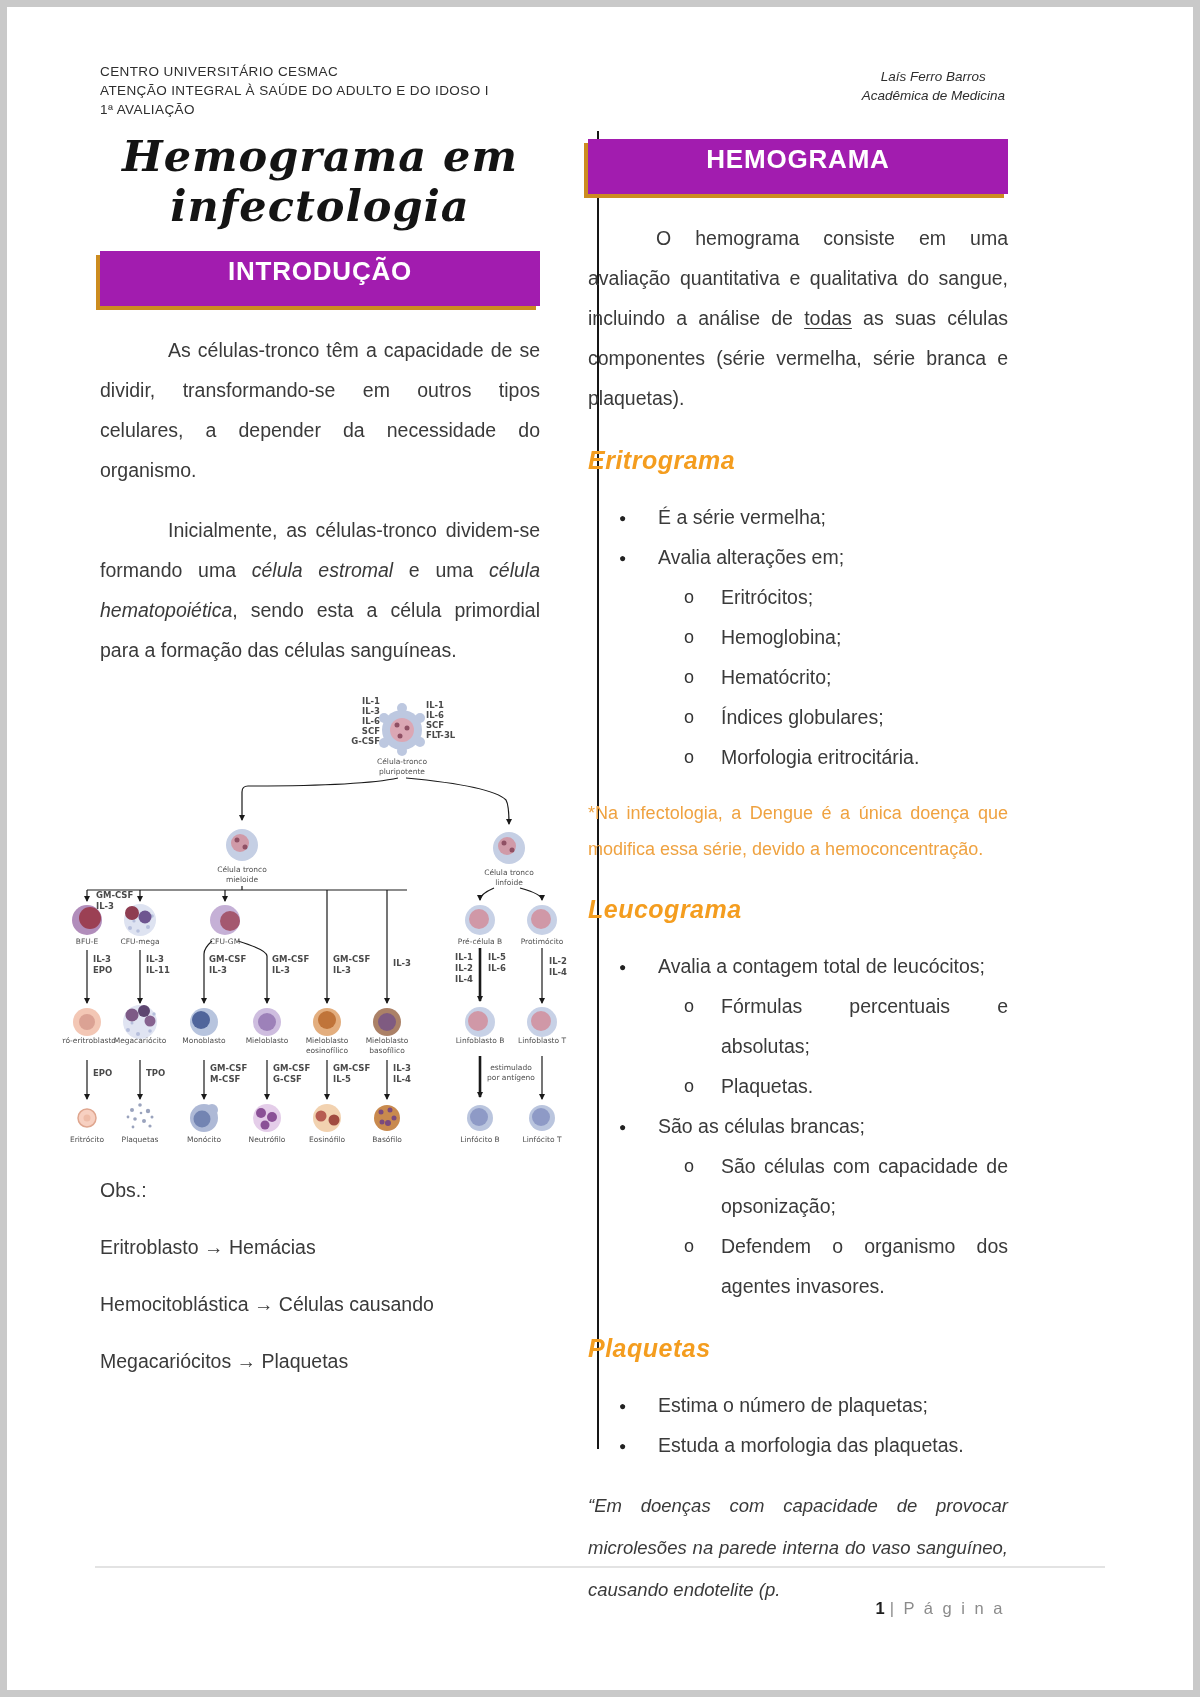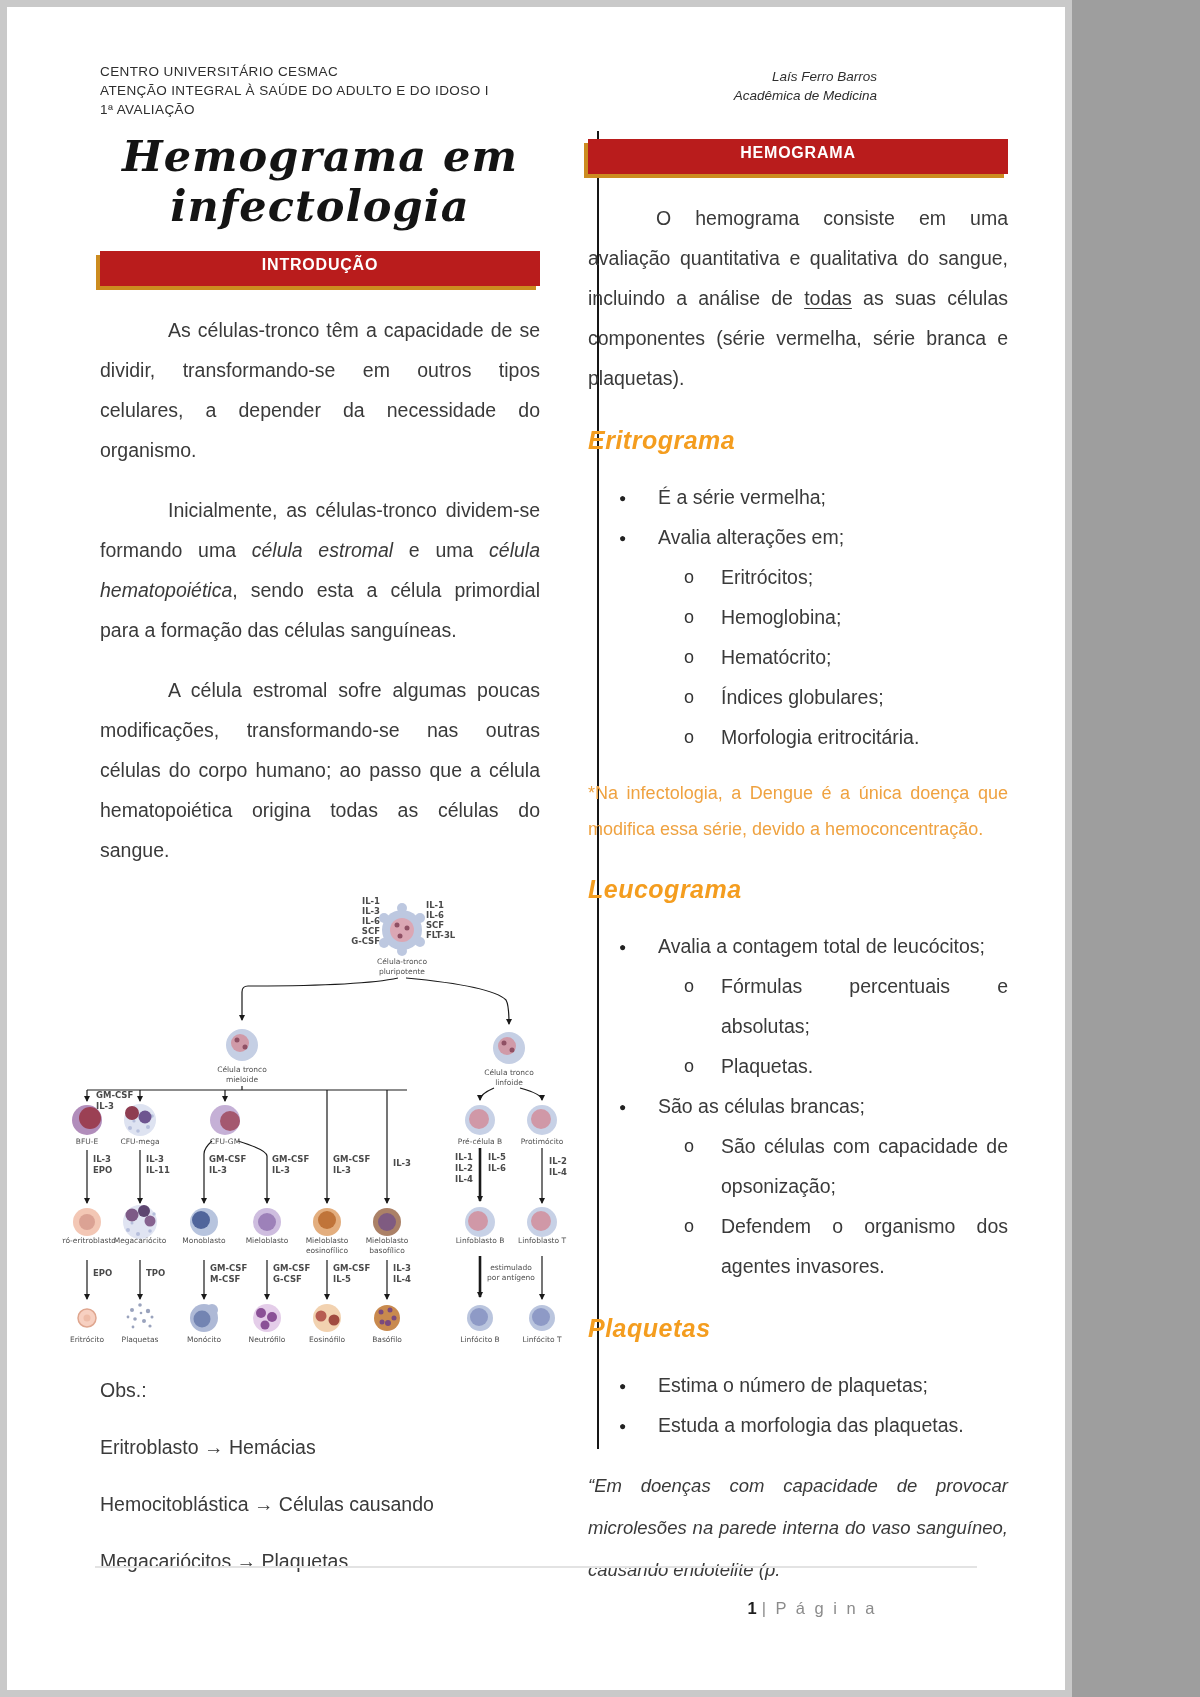--- a/index.html
+++ b/index.html
@@ -1,29 +1,29 @@
 <!DOCTYPE html>
 <html><head>
 <meta charset="utf-8">
 <style>
   html,body{margin:0;padding:0;background:#9e9e9e;}
-  .page{position:relative;width:1072px;height:1697px;background:#ffffff;border:7px solid #c9c9c9;
+  .page{position:relative;width:1200px;height:1697px;background:#ffffff;border:7px solid #c9c9c9;
         box-sizing:border-box;overflow:hidden;font-family:"Liberation Sans",sans-serif;color:#3a3a3a;}
   
   .hdr-left{position:absolute;left:93px;top:55px;font-size:13.5px;line-height:19px;color:#2e2e2e;letter-spacing:.4px;}
-  .hdr-right{position:absolute;right:188px;top:60px;font-size:13.5px;line-height:19px;font-style:italic;text-align:right;color:#2e2e2e;}
+  .hdr-right{position:absolute;right:188px;top:60px;font-size:13.5px;line-height:19px;font-style:italic;text-align:center;color:#2e2e2e;}
   
   .col-left{position:absolute;left:93px;top:118px;width:440px;}
   .col-right{position:absolute;left:581px;top:132px;width:420px;}
   .divider{position:absolute;left:590px;top:124px;width:2px;height:1318px;background:#161616;}
   
   .script-title{font-family:"DejaVu Serif",serif;font-style:italic;font-weight:bold;font-size:43px;
                 text-align:center;color:#141414;margin:6px 0 20px;letter-spacing:1px;}
-  .banner{background:#b91c1c;color:#ffffff;font-size:16px;font-weight:bold;letter-spacing:.8px;
-          text-align:center;padding:5px 0 12px;box-shadow:-4px 4px 0 #cc8c20;margin:0 0 24px;}
+  .banner{background:#a21caf;color:#ffffff;font-size:26px;font-weight:bold;letter-spacing:.8px;
+          text-align:center;padding:5px 0 19px;box-shadow:-4px 4px 0 #cc8c20;margin:0 0 24px;}
   
   .para{font-size:19.5px;line-height:40px;text-align:justify;text-indent:68px;margin:0 0 20px;}
   .em{font-style:italic;}
   .ul{text-decoration:underline;text-underline-offset:3px;}
   .sec-h{color:#f49d1f;font-size:25px;font-weight:bold;font-style:italic;margin:28px 0 22px;letter-spacing:.5px;}
   .b1{position:relative;font-size:19.5px;line-height:40px;padding-left:70px;text-align:justify;}
   .b1::before{content:"●";position:absolute;left:31px;top:1px;font-size:12px;color:#222;}
   .b2{position:relative;font-size:19.5px;line-height:40px;padding-left:133px;text-align:justify;}
   .b2::before{content:"o";position:absolute;left:96px;top:0;font-size:18px;color:#333;}
   .note{color:#efa240;font-size:18px;line-height:36px;text-align:justify;margin:18px 0 10px;}
@@ -59,21 +59,20 @@
   </div>
 
   <div class="divider"></div>
 
   <div class="col-left">
     <h1 class="script-title">Hemograma em infectologia</h1>
     <div class="banner">INTRODUÇÃO</div>
 
     <p class="para">As células-tronco têm a capacidade de se dividir, transformando-se em outros tipos celulares, a depender da necessidade do organismo.</p>
     <p class="para"><span>Inicialmente, as células-tronco dividem-se formando uma </span><span class="em">célula estromal</span><span> e uma </span><span class="em">célula hematopoiética</span><span>, sendo esta a célula primordial para a formação das células sanguíneas.</span></p>
-    <p class="para">A célula estromal sofre algumas poucas modificações, transformando-se nas outras células do corpo humano; ao passo que a célula hematopoiética origina todas as células do sangue.</p>
 
     <svg class="diagram" width="510" height="455" viewBox="0 0 510 455" xmlns="http://www.w3.org/2000/svg">
       <defs>
         <marker id="ah" markerWidth="8" markerHeight="8" refX="5" refY="3" orient="auto" markerUnits="userSpaceOnUse">
           <path d="M0 0 L6 3 L0 6 Z" fill="#1a1a1a"></path>
         </marker>
       </defs>
 
       <g>
         <path class="dln" d="M336 88 Q300 96 186 96 Q180 96 180 102 V130" marker-end="url(#ah)"></path>

